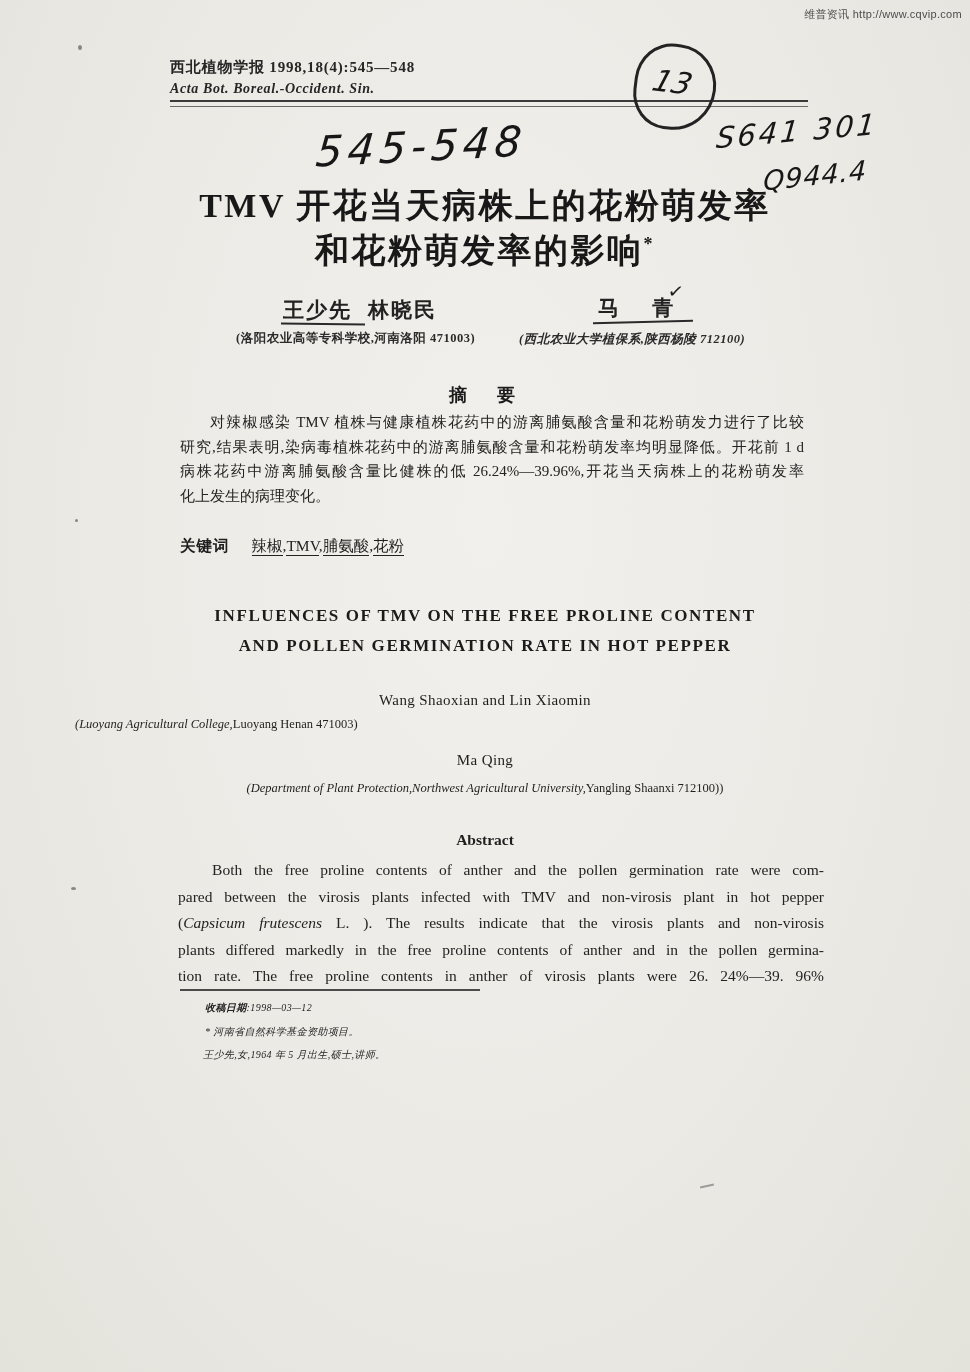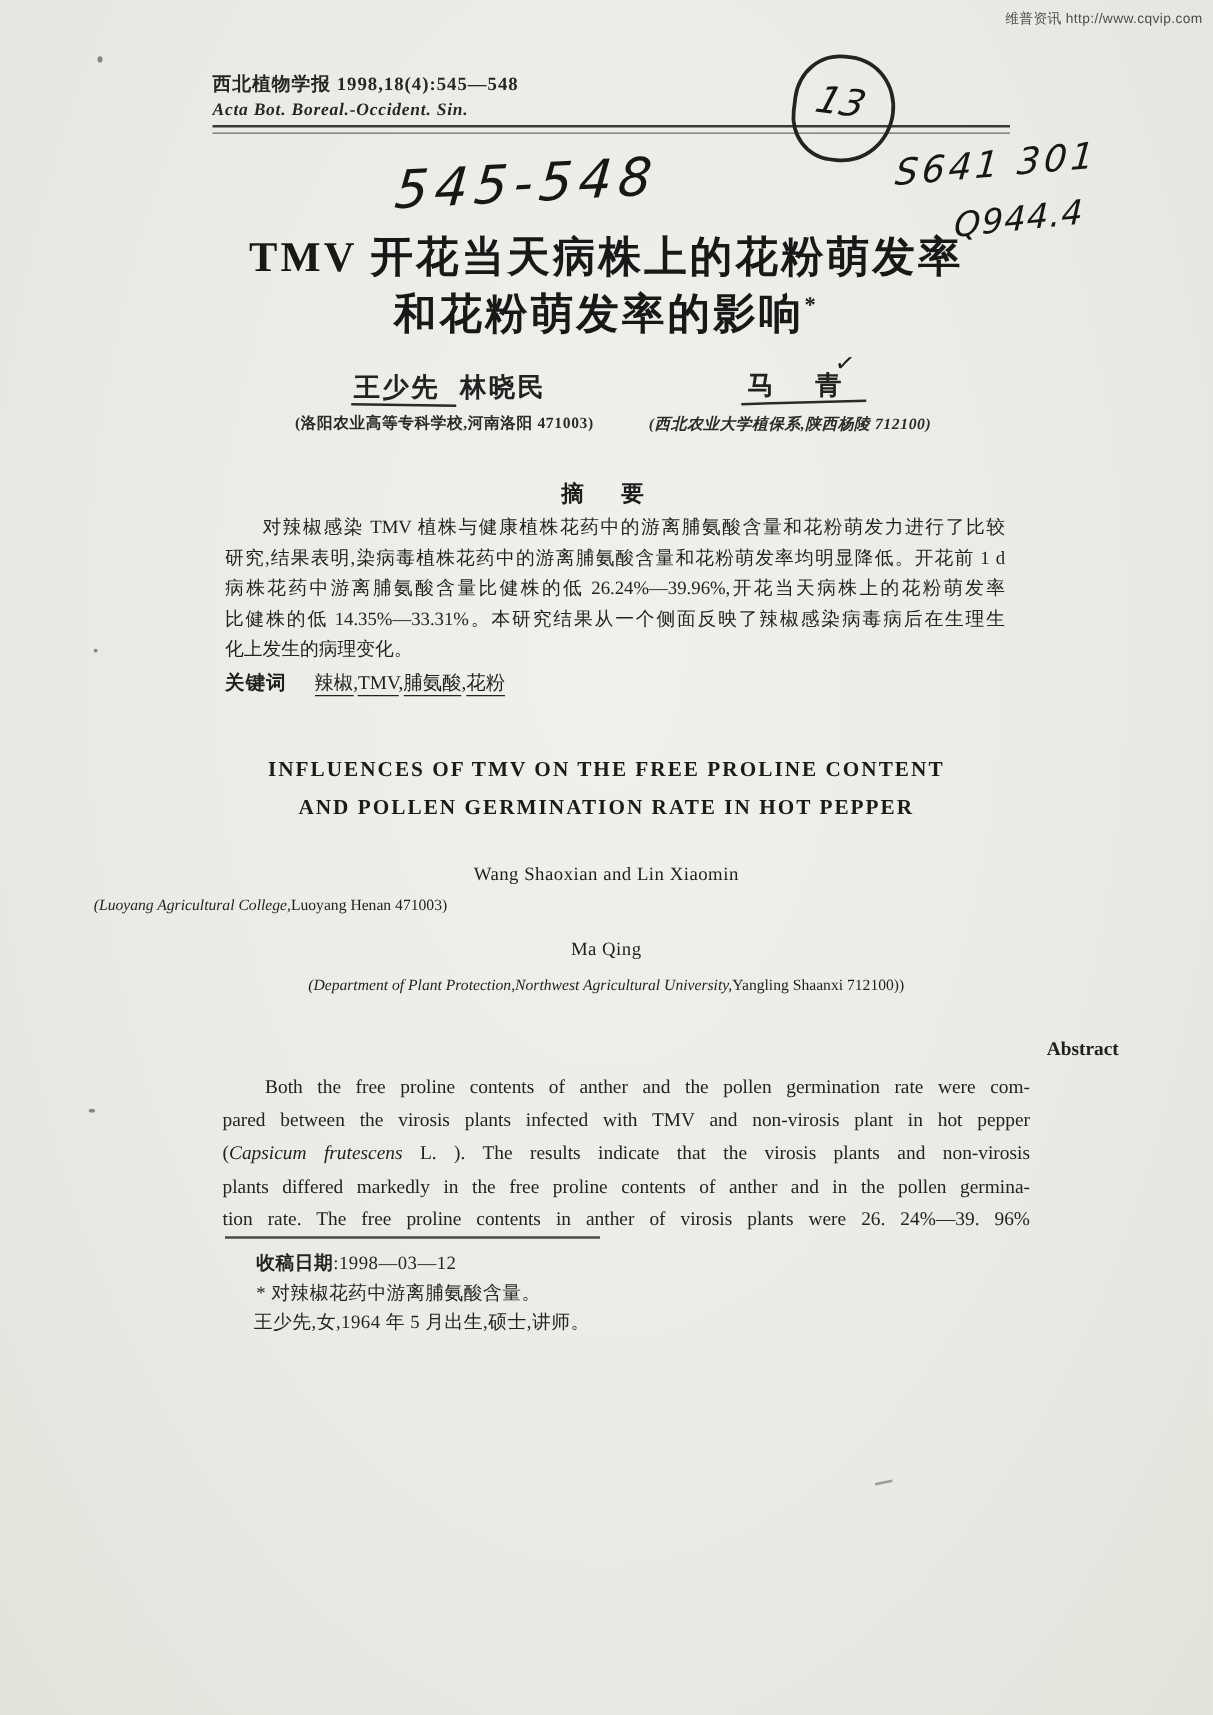--- a/index.html
+++ b/index.html
@@ -53,27 +53,27 @@
   .kw-label{font-weight:bold;letter-spacing:1px;margin-right:22px;}
   .kw{border-bottom:1.6px solid #222;padding-bottom:1px;}
   
   .en-title1{left:75px;top:606px;width:820px;text-align:center;font-size:17px;font-weight:bold;letter-spacing:1.6px;color:#1b1b1b;}
   .en-title2{left:75px;top:636px;width:820px;text-align:center;font-size:17px;font-weight:bold;letter-spacing:1.6px;color:#1b1b1b;}
   .en-auth1{left:75px;top:692px;width:820px;text-align:center;font-size:15px;letter-spacing:.4px;}
   .en-af1{left:75px;top:717px;width:820px;text-align:left;font-size:12.5px;}
   .en-auth2{left:75px;top:752px;width:820px;text-align:center;font-size:15px;letter-spacing:.4px;}
   .en-af2{left:75px;top:781px;width:820px;text-align:center;font-size:12.5px;}
   .it{font-style:italic;}
-  .en-abs-head{left:75px;top:831px;width:820px;text-align:right;font-size:15.5px;font-weight:bold;}
+  .en-abs-head{left:75px;top:831px;width:820px;text-align:center;font-size:15.5px;font-weight:bold;}
   .en-abs{left:178px;top:857px;width:646px;font-size:15.5px;line-height:26.5px;color:#232323;}
   .en-abs .ln{text-align:justify;text-align-last:justify;}
   .en-abs .ln.first{text-indent:2.2em;}
   
   .foot-rule{left:180px;top:989px;width:300px;height:1.8px;background:#4a4a4a;}
-  .fn{font-size:15px;color:#242424;letter-spacing:.4px;}
+  .fn{font-size:10px;color:#242424;letter-spacing:.4px;font-style:italic;}
   .fn1{left:205px;top:1001px;}
   .fn2{left:205px;top:1025px;}
   .fn3{left:203px;top:1048px;text-align:center;}
   .fn .lbl{font-weight:bold;}
   
   .speck{background:#5c5c5c;border-radius:50%;opacity:.7;}
   .sp1{left:78px;top:45px;width:4px;height:5px;}
   .sp2{left:75px;top:519px;width:3px;height:3px;}
   .sp3{left:71px;top:887px;width:5px;height:3px;}
   .sp4{left:700px;top:1185px;width:14px;height:2px;transform:rotate(-12deg);border-radius:0;opacity:.55;}
@@ -106,21 +106,20 @@
   <div class="abs uline ul1"></div>
   <div class="abs uline ul2"></div>
   <div class="abs affil-cn af1">(洛阳农业高等专科学校,河南洛阳 471003)</div>
   <div class="abs affil-cn af2">(西北农业大学植保系,陕西杨陵 712100)</div>
 
   <div class="abs zh-abs-head">摘　要</div>
   <div class="abs zh-abs">
     <div class="ln first">对辣椒感染 TMV 植株与健康植株花药中的游离脯氨酸含量和花粉萌发力进行了比较</div>
     <div class="ln">研究,结果表明,染病毒植株花药中的游离脯氨酸含量和花粉萌发率均明显降低。开花前 1 d</div>
     <div class="ln">病株花药中游离脯氨酸含量比健株的低 26.24%—39.96%,开花当天病株上的花粉萌发率</div>
-    <div class="ln">比健株的低 14.35%—33.31%。本研究结果从一个侧面反映了辣椒感染病毒病后在生理生</div>
     <div class="ln last">化上发生的病理变化。</div>
   </div>
 
   <div class="abs kw-line">
     <span class="kw-label">关键词</span><span class="kw">辣椒</span><span>,</span><span class="kw">TMV</span><span>,</span><span class="kw">脯氨酸</span><span>,</span><span class="kw">花粉</span>
   </div>
 
   <div class="abs en-title1">INFLUENCES OF TMV ON THE FREE PROLINE CONTENT</div>
   <div class="abs en-title2">AND POLLEN GERMINATION RATE IN HOT PEPPER</div>
   <div class="abs en-auth1">Wang Shaoxian and Lin Xiaomin</div>
@@ -132,21 +131,21 @@
   <div class="abs en-abs">
     <div class="ln first">Both the free proline contents of anther and the pollen germination rate were com-</div>
     <div class="ln">pared between the virosis plants infected with TMV and non-virosis plant in hot pepper</div>
     <div class="ln"><span>(</span><span class="it">Capsicum frutescens</span><span> L. ). The results indicate that the virosis plants and non-virosis</span></div>
     <div class="ln">plants differed markedly in the free proline contents of anther and in the pollen germina-</div>
     <div class="ln">tion rate. The free proline contents in anther of virosis plants were 26. 24%—39. 96%</div>
   </div>
 
   <div class="abs foot-rule"></div>
   <div class="abs fn fn1"><span class="lbl">收稿日期</span><span>:1998—03—12</span></div>
-  <div class="abs fn fn2">* 对辣椒花药中游离脯氨酸含量。</div>
+  <div class="abs fn fn2">* 河南省自然科学基金资助项目。</div>
   <div class="abs fn fn3">王少先,女,1964 年 5 月出生,硕士,讲师。</div>
 
   <div class="abs speck sp1"></div>
   <div class="abs speck sp2"></div>
   <div class="abs speck sp3"></div>
   <div class="abs speck sp4"></div>
 
 </div>
 
 </body></html>

